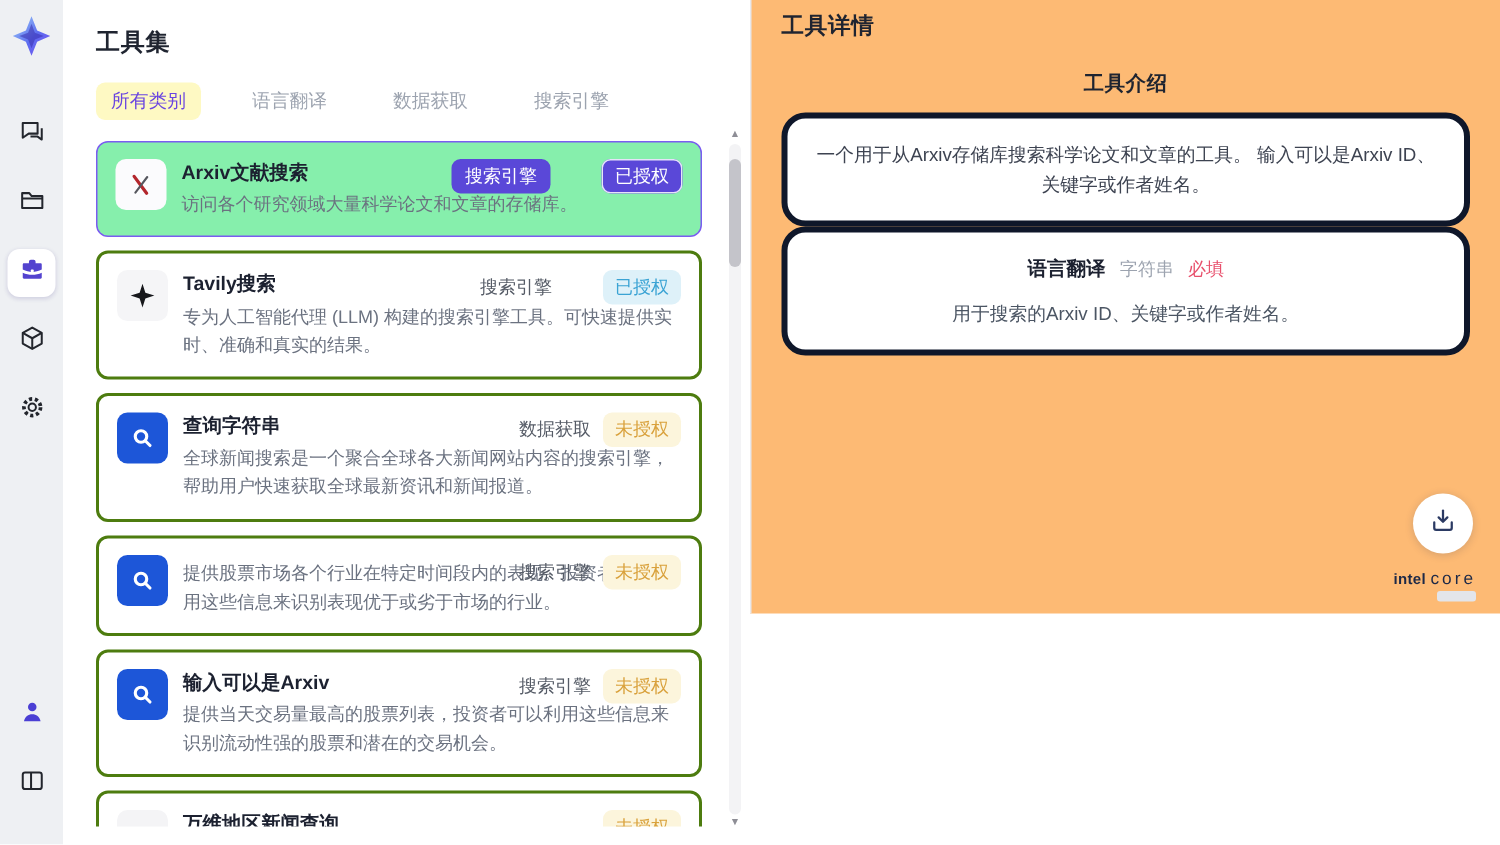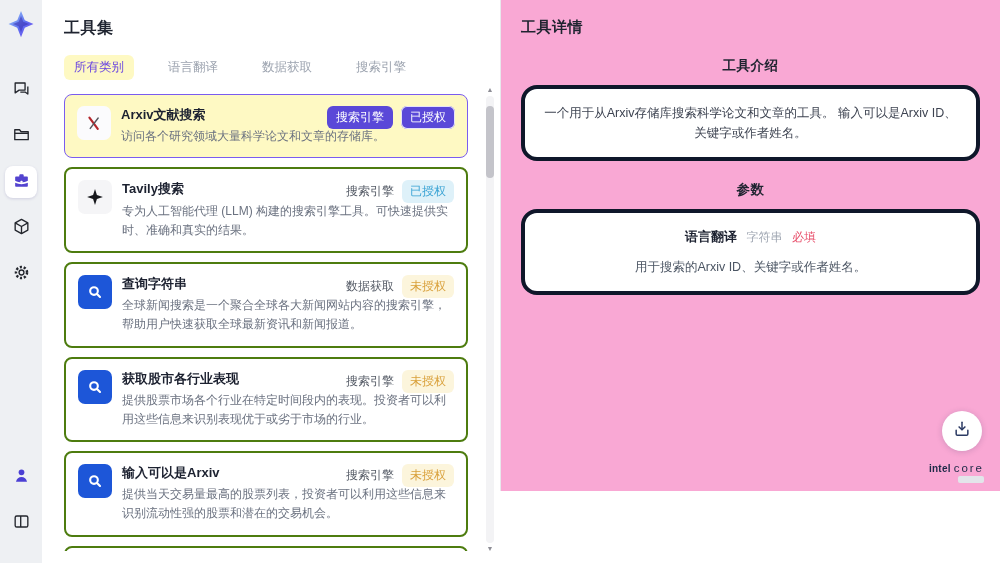--- a/index.html
+++ b/index.html
@@ -27,52 +27,52 @@
   }
   .main h1 { font-size:16px; font-weight:bold; letter-spacing:.5px; margin-bottom:16px; }
   .tabs { display:flex; align-items:center; gap:24px; margin-bottom:14px; }
   .tab { font-size:12.5px; color:#9ca3af; cursor:pointer; padding:4px 10px; border-radius:6px; white-space:nowrap; }
   .tab.active { background:#fef9c3; color:#6a46e0; }
   .tool-list { height:457px; overflow:hidden; padding-right:12px; }
   .tool-card {
     position:relative; display:flex; gap:10px; background:#fff;
     border:2px solid #4d7c0f; border-radius:8px; padding:11px 12px; margin-bottom:9px; cursor:pointer;
   }
-  .tool-card.selected { border:1.5px solid #7a5cf0; background:#fef9c3; }
+  .tool-card.selected { border:1.5px solid #7a5cf0; background:#86efac; }
   .tool-icon {
     width:34px; height:34px; border-radius:7px; flex:0 0 34px;
     display:flex; align-items:center; justify-content:center; background:#f4f4f6;
   }
   .tool-card.icon-search .tool-icon { background:#1d56d8; }
   .tool-card.icon-arxiv .tool-icon { background:#fbfbfd; }
   .tool-card.icon-tavily .tool-icon { background:#f5f5f7; }
   .tool-card.icon-building .tool-icon { background:#f4f4f6; }
   .tool-body { flex:1; min-width:0; }
   .tool-title { font-size:13px; font-weight:bold; color:#1c2130; padding-right:128px; line-height:1.4; }
   .tool-desc { font-size:12px; color:#6b7280; line-height:1.6; margin-top:3px; }
   .tool-badges { position:absolute; top:11px; right:12px; display:flex; align-items:center; gap:8px; }
   .badge-category { font-size:12px; color:#555b66; }
   .badge-status { font-size:12px; padding:3px 8px; border-radius:6px; }
-  .tool-card.st-authorized .badge-status { background:#def1f9; color:#3aa3d4; }
+  .tool-card.st-authorized .badge-status { background:#def1f9; color:#3aa3d4;margin-left:26px; }
   .tool-card.st-unauthorized .badge-status { background:#fcf5dc; color:#d9a13c; }
   .tool-card.selected .badge-category,
   .tool-card.selected .badge-status {
     background:#5a48d8; color:#fff; padding:3px 9px; border-radius:6px; font-size:12px;
   }
   .tool-card.selected .badge-status { box-shadow:inset 0 0 0 1px rgba(255,255,255,.85); }
   
   .scrollbar { position:absolute; right:6px; top:88px; bottom:12px; width:8px; }
   .scroll-track { position:absolute; inset:8px 0; background:#f3f3f5; border-radius:4px; }
   .scroll-thumb { position:absolute; top:10px; left:0; width:8px; height:72px; background:#c4c4ca; border-radius:4px; }
   .scroll-arrow { position:absolute; left:0; width:8px; font-size:7px; color:#8e8e96; text-align:center; line-height:8px; }
   .scroll-arrow.up { top:-2px; }
   .scroll-arrow.down { bottom:-2px; }
   
   .detail {
-    flex:1; height:491px; border-left:1px solid #e8e8ec; padding:18px 20px; position:relative; background:#f9a8d4;
+    flex:1; height:409px; border-left:1px solid #e8e8ec; padding:8px 20px; position:relative; background:#fdba74;
   }
   .detail h2 { font-size:15px; font-weight:bold; letter-spacing:.5px; margin-bottom:20px; }
   .detail h3 { font-size:13.5px; font-weight:bold; letter-spacing:.5px; margin-bottom:10px;text-align:center; }
   .detail-box {
     border:4px solid #0f172a; border-radius:16px; background:#fff;
     padding:14px 16px; font-size:12.5px; color:#3d4351; line-height:1.6;text-align:center;
   }
   .section-gap { margin-top:20px; }
   .param-name { font-size:13px; font-weight:bold; color:#1c2130; }
   .param-type { font-size:12px; color:#9ca3af; margin-left:6px; }
@@ -225,21 +225,20 @@
   </div>
 
   <div class="tool-card icon-search st-unauthorized">
     <span class="tool-icon">
           <svg viewBox="0 0 24 24" width="20" height="20">
             <circle cx="10.8" cy="10.8" r="4.6" fill="none" stroke="#fff" stroke-width="2.5"></circle>
             <path d="M14.4 14.4l3.6 3.6" stroke="#fff" stroke-width="2.5" stroke-linecap="round"></path>
           </svg>
         </span>
     <div class="tool-body">
-      <div class="tool-title">获取股市各行业表现</div>
       <div class="tool-desc">提供股票市场各个行业在特定时间段内的表现。投资者可以利用这些信息来识别表现优于或劣于市场的行业。</div>
     </div>
     <div class="tool-badges">
       <span class="badge-category">搜索引擎</span>
       <span class="badge-status">未授权</span>
     </div>
   </div>
 
   <div class="tool-card icon-search st-unauthorized">
     <span class="tool-icon">
@@ -276,21 +275,20 @@
       <div class="scroll-thumb"></div>
     </div>
     <span class="scroll-arrow down">▼</span>
   </div>
 </div>
 
 <div class="detail">
   <h2>工具详情</h2>
   <h3>工具介绍</h3>
   <div class="detail-box">一个用于从Arxiv存储库搜索科学论文和文章的工具。 输入可以是Arxiv ID、关键字或作者姓名。</div>
-  <h3 class="section-gap">参数</h3>
   <div class="detail-box">
     <div>
       <span class="param-name">语言翻译</span>
       <span class="param-type">字符串</span>
       <span class="param-required">必填</span>
     </div>
     <div class="param-desc">用于搜索的Arxiv ID、关键字或作者姓名。</div>
   </div>
 
   <div class="fab">

